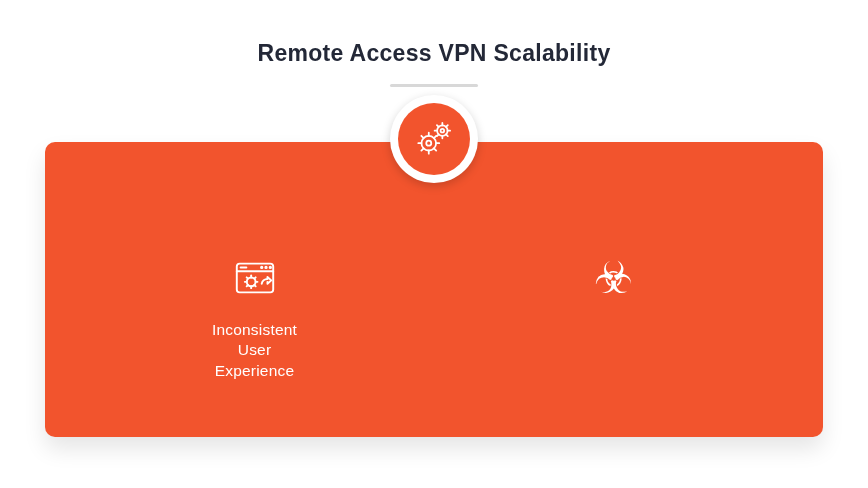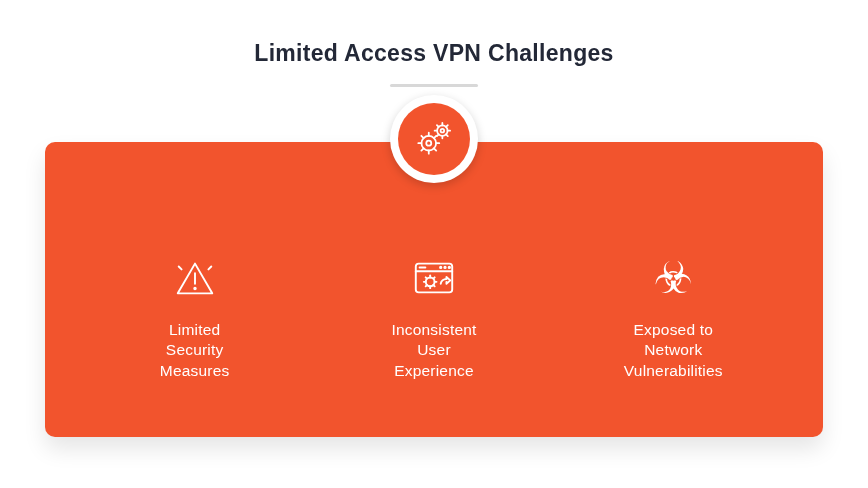--- a/index.html
+++ b/index.html
@@ -51,21 +51,21 @@
     font-family:"DejaVu Sans",sans-serif; font-size:44px; line-height:48px;
     color:#ffffff;
   }
   svg { display:block; }
 </style>
 </head>
 <body>
 
 <div class="page">
 
-  <div class="title">Limited Access VPN Challenges</div>
+  <div class="title">Remote Access VPN Scalability</div>
   <div class="divider"></div>
 
   <div class="badge">
     <div class="badge-inner">
       <span>
         <svg width="46" height="46" viewBox="0 0 44 44" fill="none" stroke="#ffffff" stroke-width="1.7" stroke-linecap="round">
 
           <circle cx="17" cy="26" r="7"></circle>
           <circle cx="17" cy="26" r="2.4"></circle>
           <line x1="24" y1="26" x2="27" y2="26"></line>
@@ -88,34 +88,20 @@
           <line x1="30" y1="9" x2="30" y2="6.6"></line>
           <line x1="33.5" y1="10.5" x2="35.2" y2="8.8"></line>
         </svg>
       </span>
     </div>
   </div>
 
   <div class="panel">
     <div class="items">
 
-      <div class="item">
-        <div class="item-icon">
-          <svg width="46" height="46" viewBox="0 0 48 48" fill="none" stroke="#ffffff" stroke-width="2" stroke-linecap="round" stroke-linejoin="round">
-            <path d="M24 9 L42 40 L6 40 Z"></path>
-            <line x1="24" y1="19" x2="24" y2="30"></line>
-            <circle cx="24" cy="35" r="0.8" fill="#ffffff"></circle>
-            <line x1="7" y1="12" x2="10" y2="15"></line>
-            <line x1="41" y1="12" x2="38" y2="15"></line>
-          </svg>
-        </div>
-        <div class="item-label">Limited
-Security
-Measures</div>
-      </div>
 
       <div class="item">
         <div class="item-icon">
           <svg width="46" height="46" viewBox="0 0 48 48" fill="none" stroke="#ffffff" stroke-width="2" stroke-linecap="round" stroke-linejoin="round">
             <rect x="5" y="9" width="38" height="30" rx="3"></rect>
             <line x1="5" y1="17" x2="43" y2="17"></line>
             <circle cx="31" cy="13" r="0.7" fill="#ffffff"></circle>
             <circle cx="35.5" cy="13" r="0.7" fill="#ffffff"></circle>
             <circle cx="40" cy="13" r="0.7" fill="#ffffff"></circle>
             <line x1="9" y1="13" x2="15" y2="13"></line>
@@ -135,21 +121,18 @@
         <div class="item-label">Inconsistent
 User
 Experience</div>
       </div>
 
 
       <div class="item">
         <div class="item-icon">
           <span class="glyph-icon">☣</span>
         </div>
-        <div class="item-label">Exposed to
-Network
-Vulnerabilities</div>
       </div>
 
     </div>
   </div>
 
 </div>
 
 </body></html>

